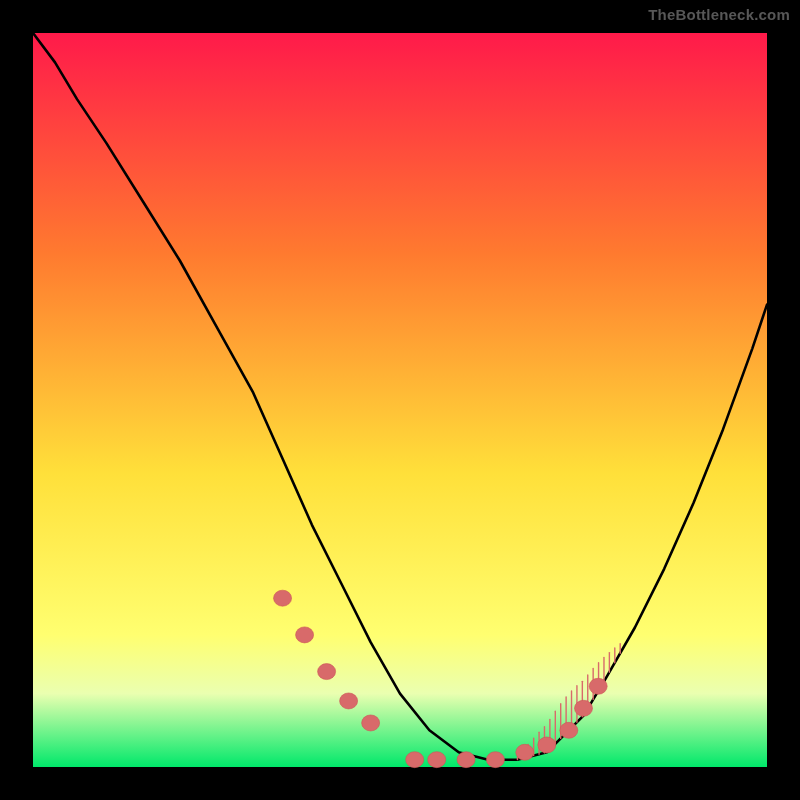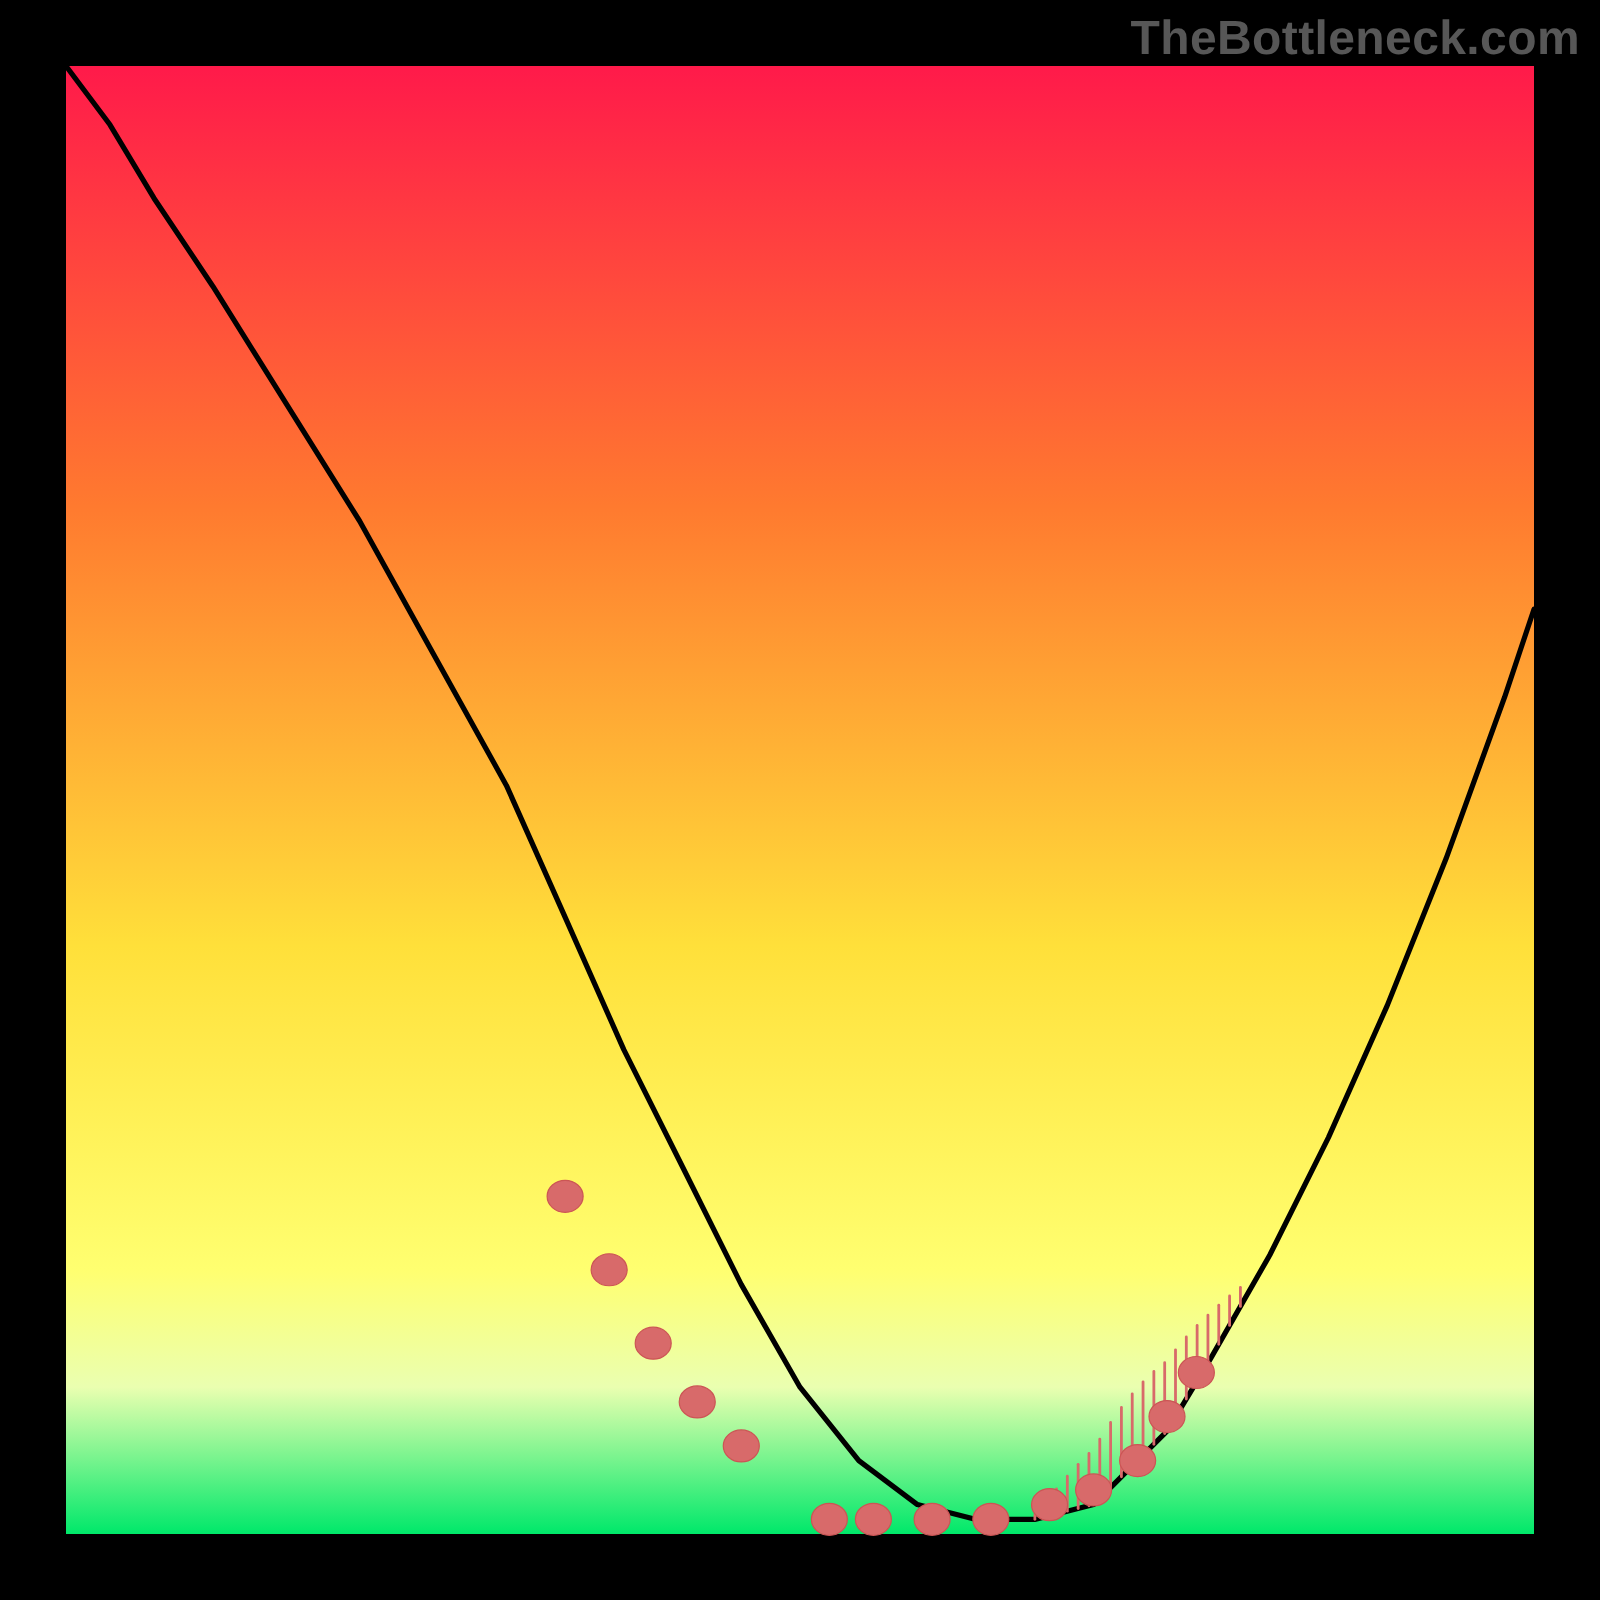--- a/index.html
+++ b/index.html
@@ -13,21 +13,21 @@
   .stage {
     position: relative;
     width: 800px;
     height: 800px;
   }
   .watermark {
     position: absolute;
     top: 6px;
     right: 10px;
     font-family: Arial, Helvetica, sans-serif;
-    font-size: 24px;
+    font-size: 15px;
     font-weight: bold;
     color: #575757;
     letter-spacing: 0.2px;
     user-select: none;
     margin-left: 20px;
   }
   svg {
     position: absolute;
     top: 0;
     left: 0;

